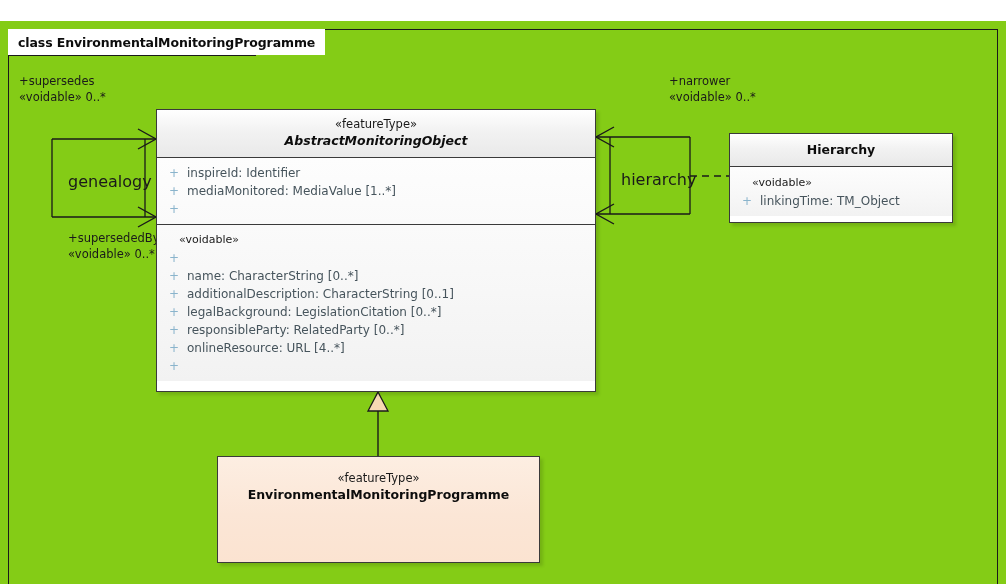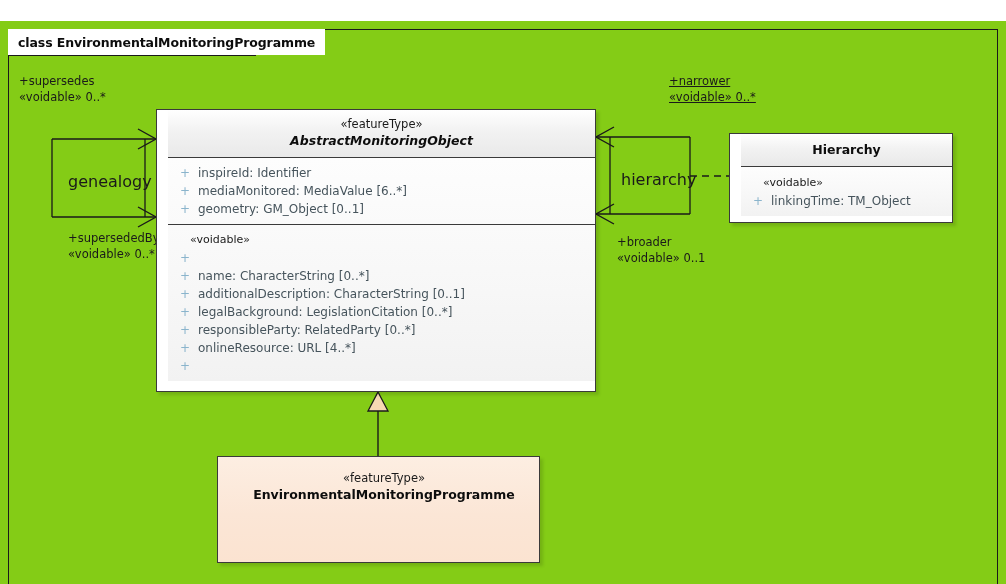--- a/index.html
+++ b/index.html
@@ -68,21 +68,20 @@
   }
   .tab-slant svg { display: block; }
 
   
   .uml-class {
     position: absolute;
     box-sizing: border-box;
     border: 1.2px solid #3a3a3a;
     background: #ffffff;
     box-shadow: 3px 3px 3px rgba(0,0,0,0.13);
-    padding-left: 11px;
   }
   .uml-header {
     box-sizing: border-box;
     border-bottom: 1.2px solid #3a3a3a;
     background: linear-gradient(to bottom, #ffffff 0%, #f2f2f2 45%, #e9e9e9 100%);
     text-align: center;
     padding: 7px 6px 8px 6px;
   }
   .stereotype {
     font-size: 11.5px;
@@ -249,50 +248,45 @@
     <div>«voidable» 0..*</div>
   </div>
 
   <div class="edge-label" style="left:68px; top:209px;">
     <div class="role">+supersededBy</div>
     <div>«voidable» 0..*</div>
   </div>
 
   <div class="assoc-name" style="left:68px; top:151px;">genealogy</div>
 
-  <div class="edge-label" style="left:669px; top:52px;text-decoration:underline;">
+  <div class="edge-label" style="left:669px; top:52px;">
     <div class="role">+narrower</div>
     <div>«voidable» 0..*</div>
   </div>
 
-  <div class="edge-label" style="left:617px; top:213px;">
-    <div class="role">+broader</div>
-    <div>«voidable» 0..1</div>
-  </div>
 
   <div class="assoc-name" style="left:621px; top:149px;">hierarchy</div>
 
   <div class="uml-class" id="abstract-class">
     <div class="uml-header">
       <div class="stereotype">«featureType»</div>
       <div class="class-name abstract">AbstractMonitoringObject</div>
     </div>
     <div class="uml-body">
 
       <div class="attr-row">
         <span class="attr-vis">+</span>
         <span class="attr-text">inspireId: Identifier</span>
       </div>
       <div class="attr-row">
         <span class="attr-vis">+</span>
-        <span class="attr-text">mediaMonitored: MediaValue [6..*]</span>
-      </div>
-      <div class="attr-row">
-        <span class="attr-vis">+</span>
-        <span class="attr-text">geometry: GM_Object [0..1]</span>
+        <span class="attr-text">mediaMonitored: MediaValue [1..*]</span>
+      </div>
+      <div class="attr-row">
+        <span class="attr-vis">+</span>
       </div>
 
       <div class="section-divider"></div>
 
       <div class="group-stereotype">«voidable»</div>
 
       <div class="attr-row">
         <span class="attr-vis">+</span>
       </div>
       <div class="attr-row">

